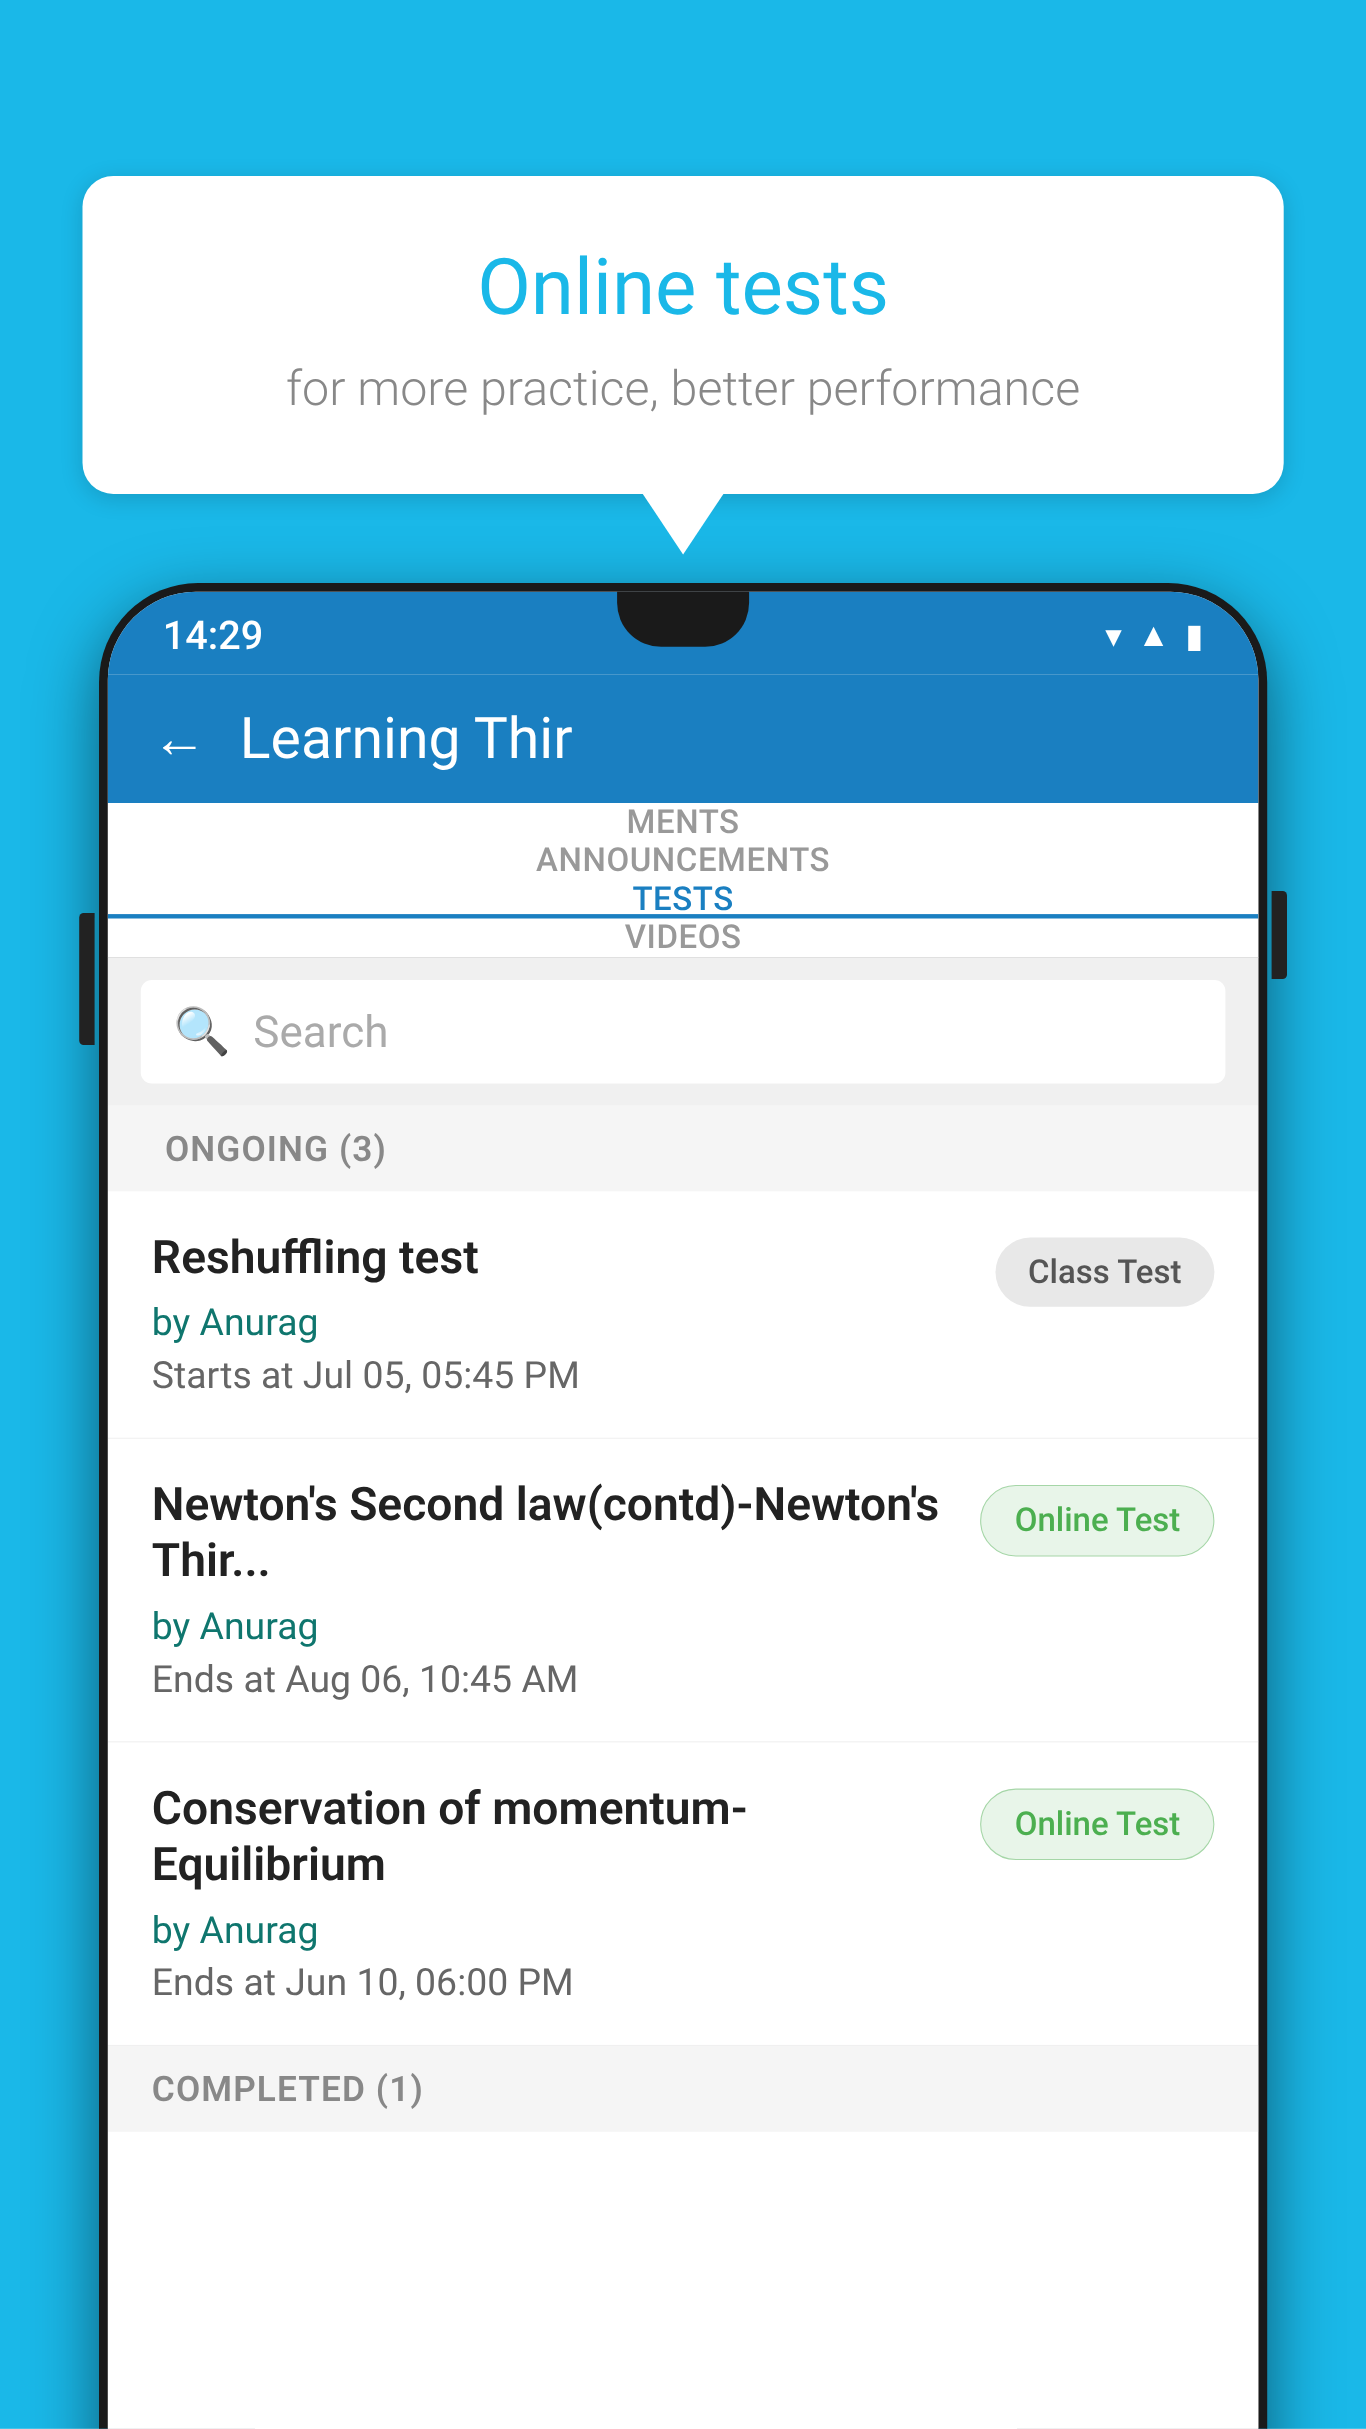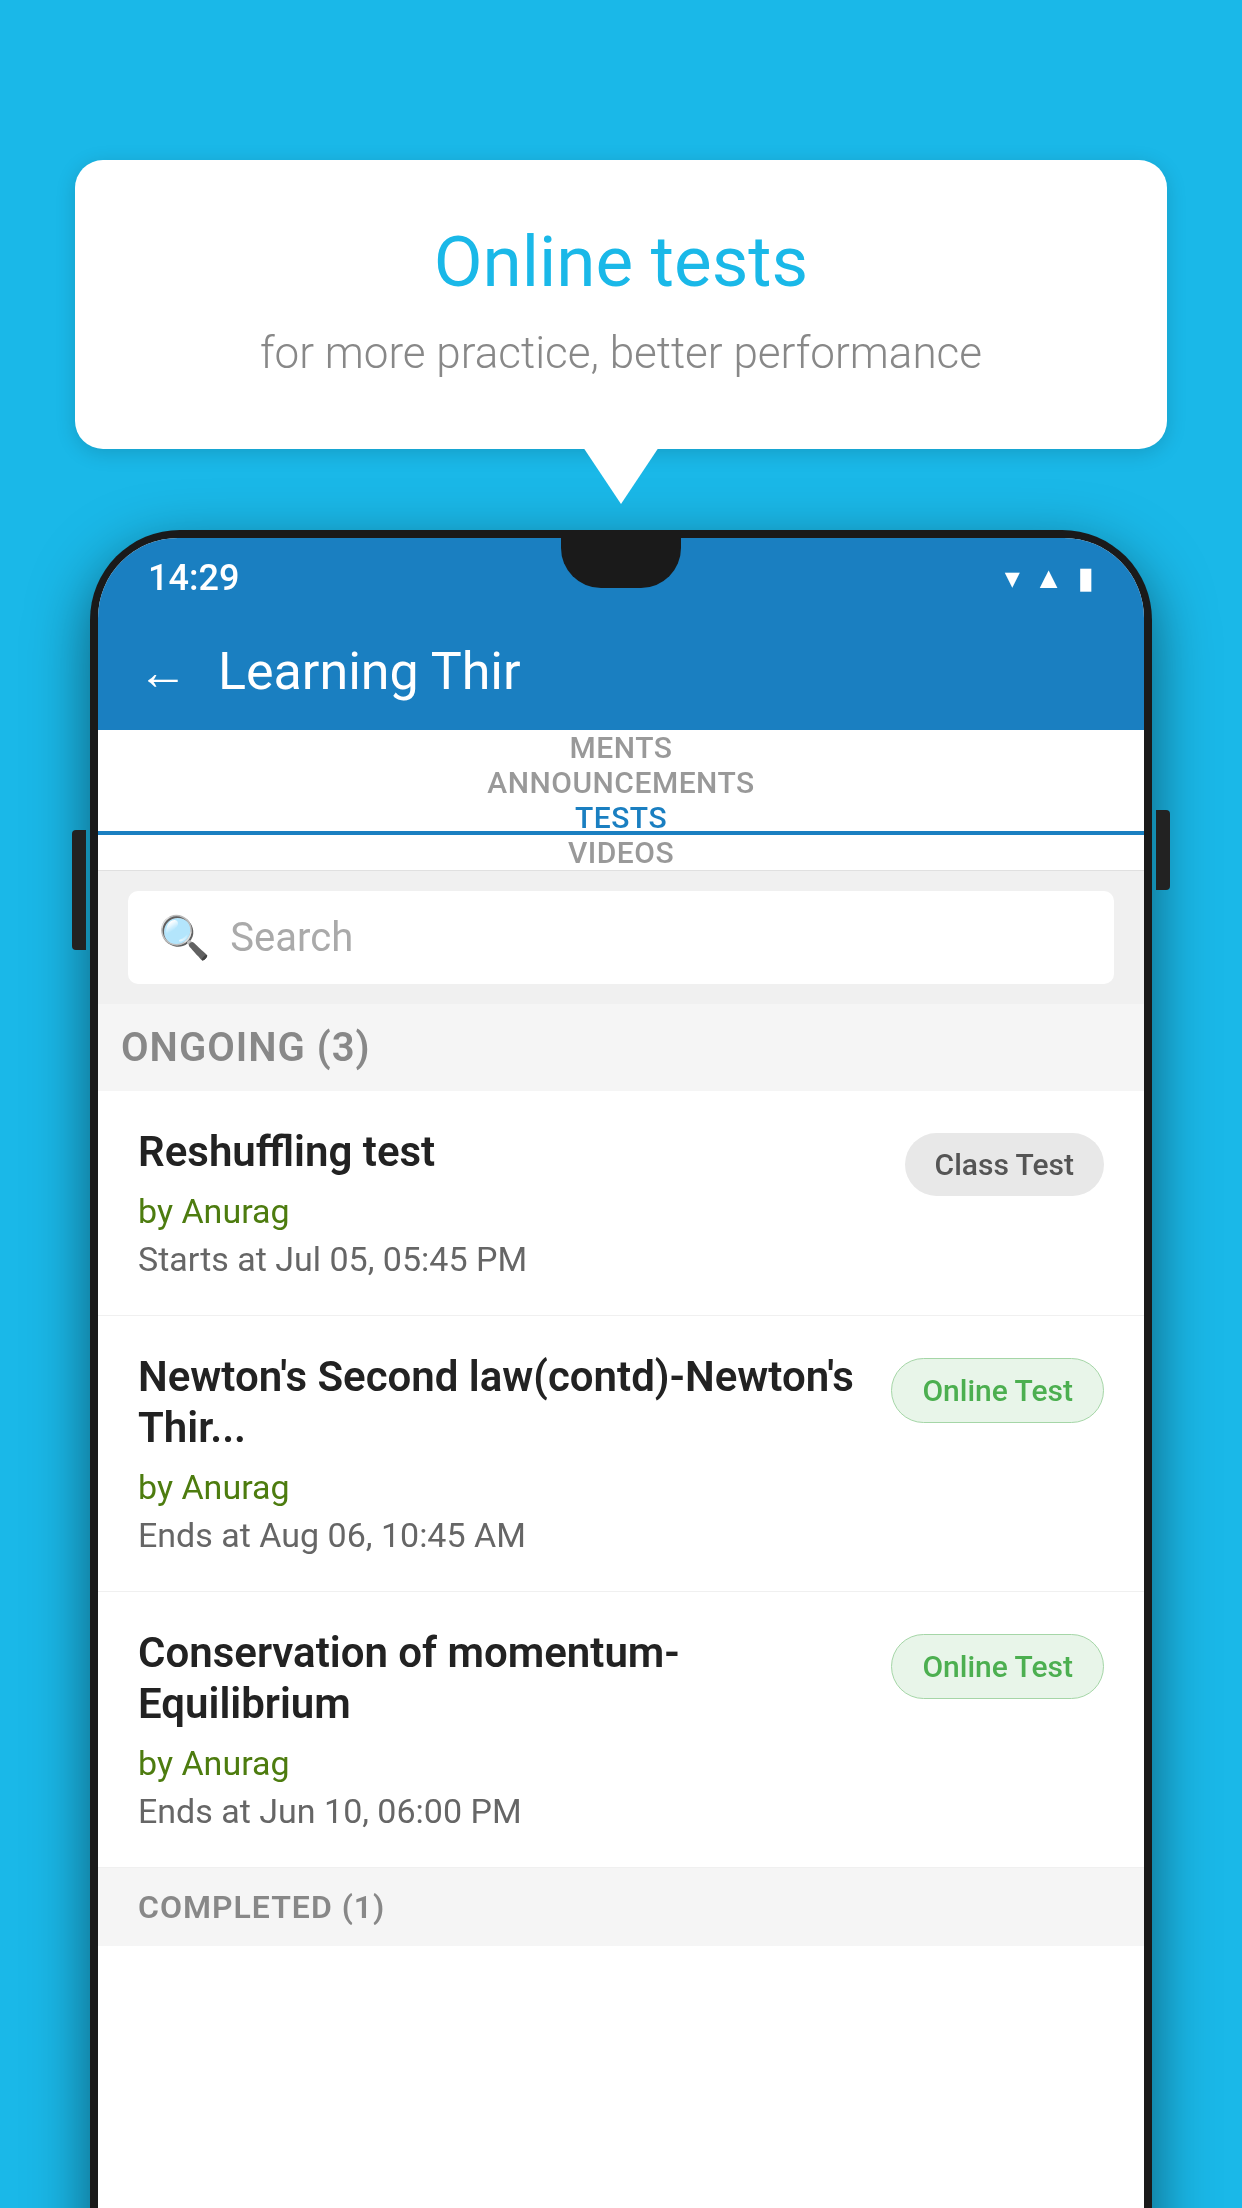--- a/index.html
+++ b/index.html
@@ -231,23 +231,23 @@
     }
 
     .search-text {
       color: #aaa;
       font-size: 40px;
     }
 
     
     .section-header {
       background: #f5f5f5;
-      padding: 20px 23px;
+      padding: 20px 52px;
       color: #888;
-      font-size: 40px;
+      font-size: 32px;
       font-weight: 600;
       letter-spacing: 1px;
     }
 
     
     .test-list {
       background: white;
       flex: 1;
       overflow: hidden;
     }
@@ -267,21 +267,21 @@
 
     .test-name {
       font-size: 42px;
       font-weight: 600;
       color: #222;
       margin-bottom: 14px;
       line-height: 1.2;
     }
 
     .test-author {
-      color: #4d7c0f;
+      color: #0f766e;
       font-size: 34px;
       margin-bottom: 8px;
     }
 
     .test-date {
       color: #666;
       font-size: 34px;
     }
 
     .test-badge {

